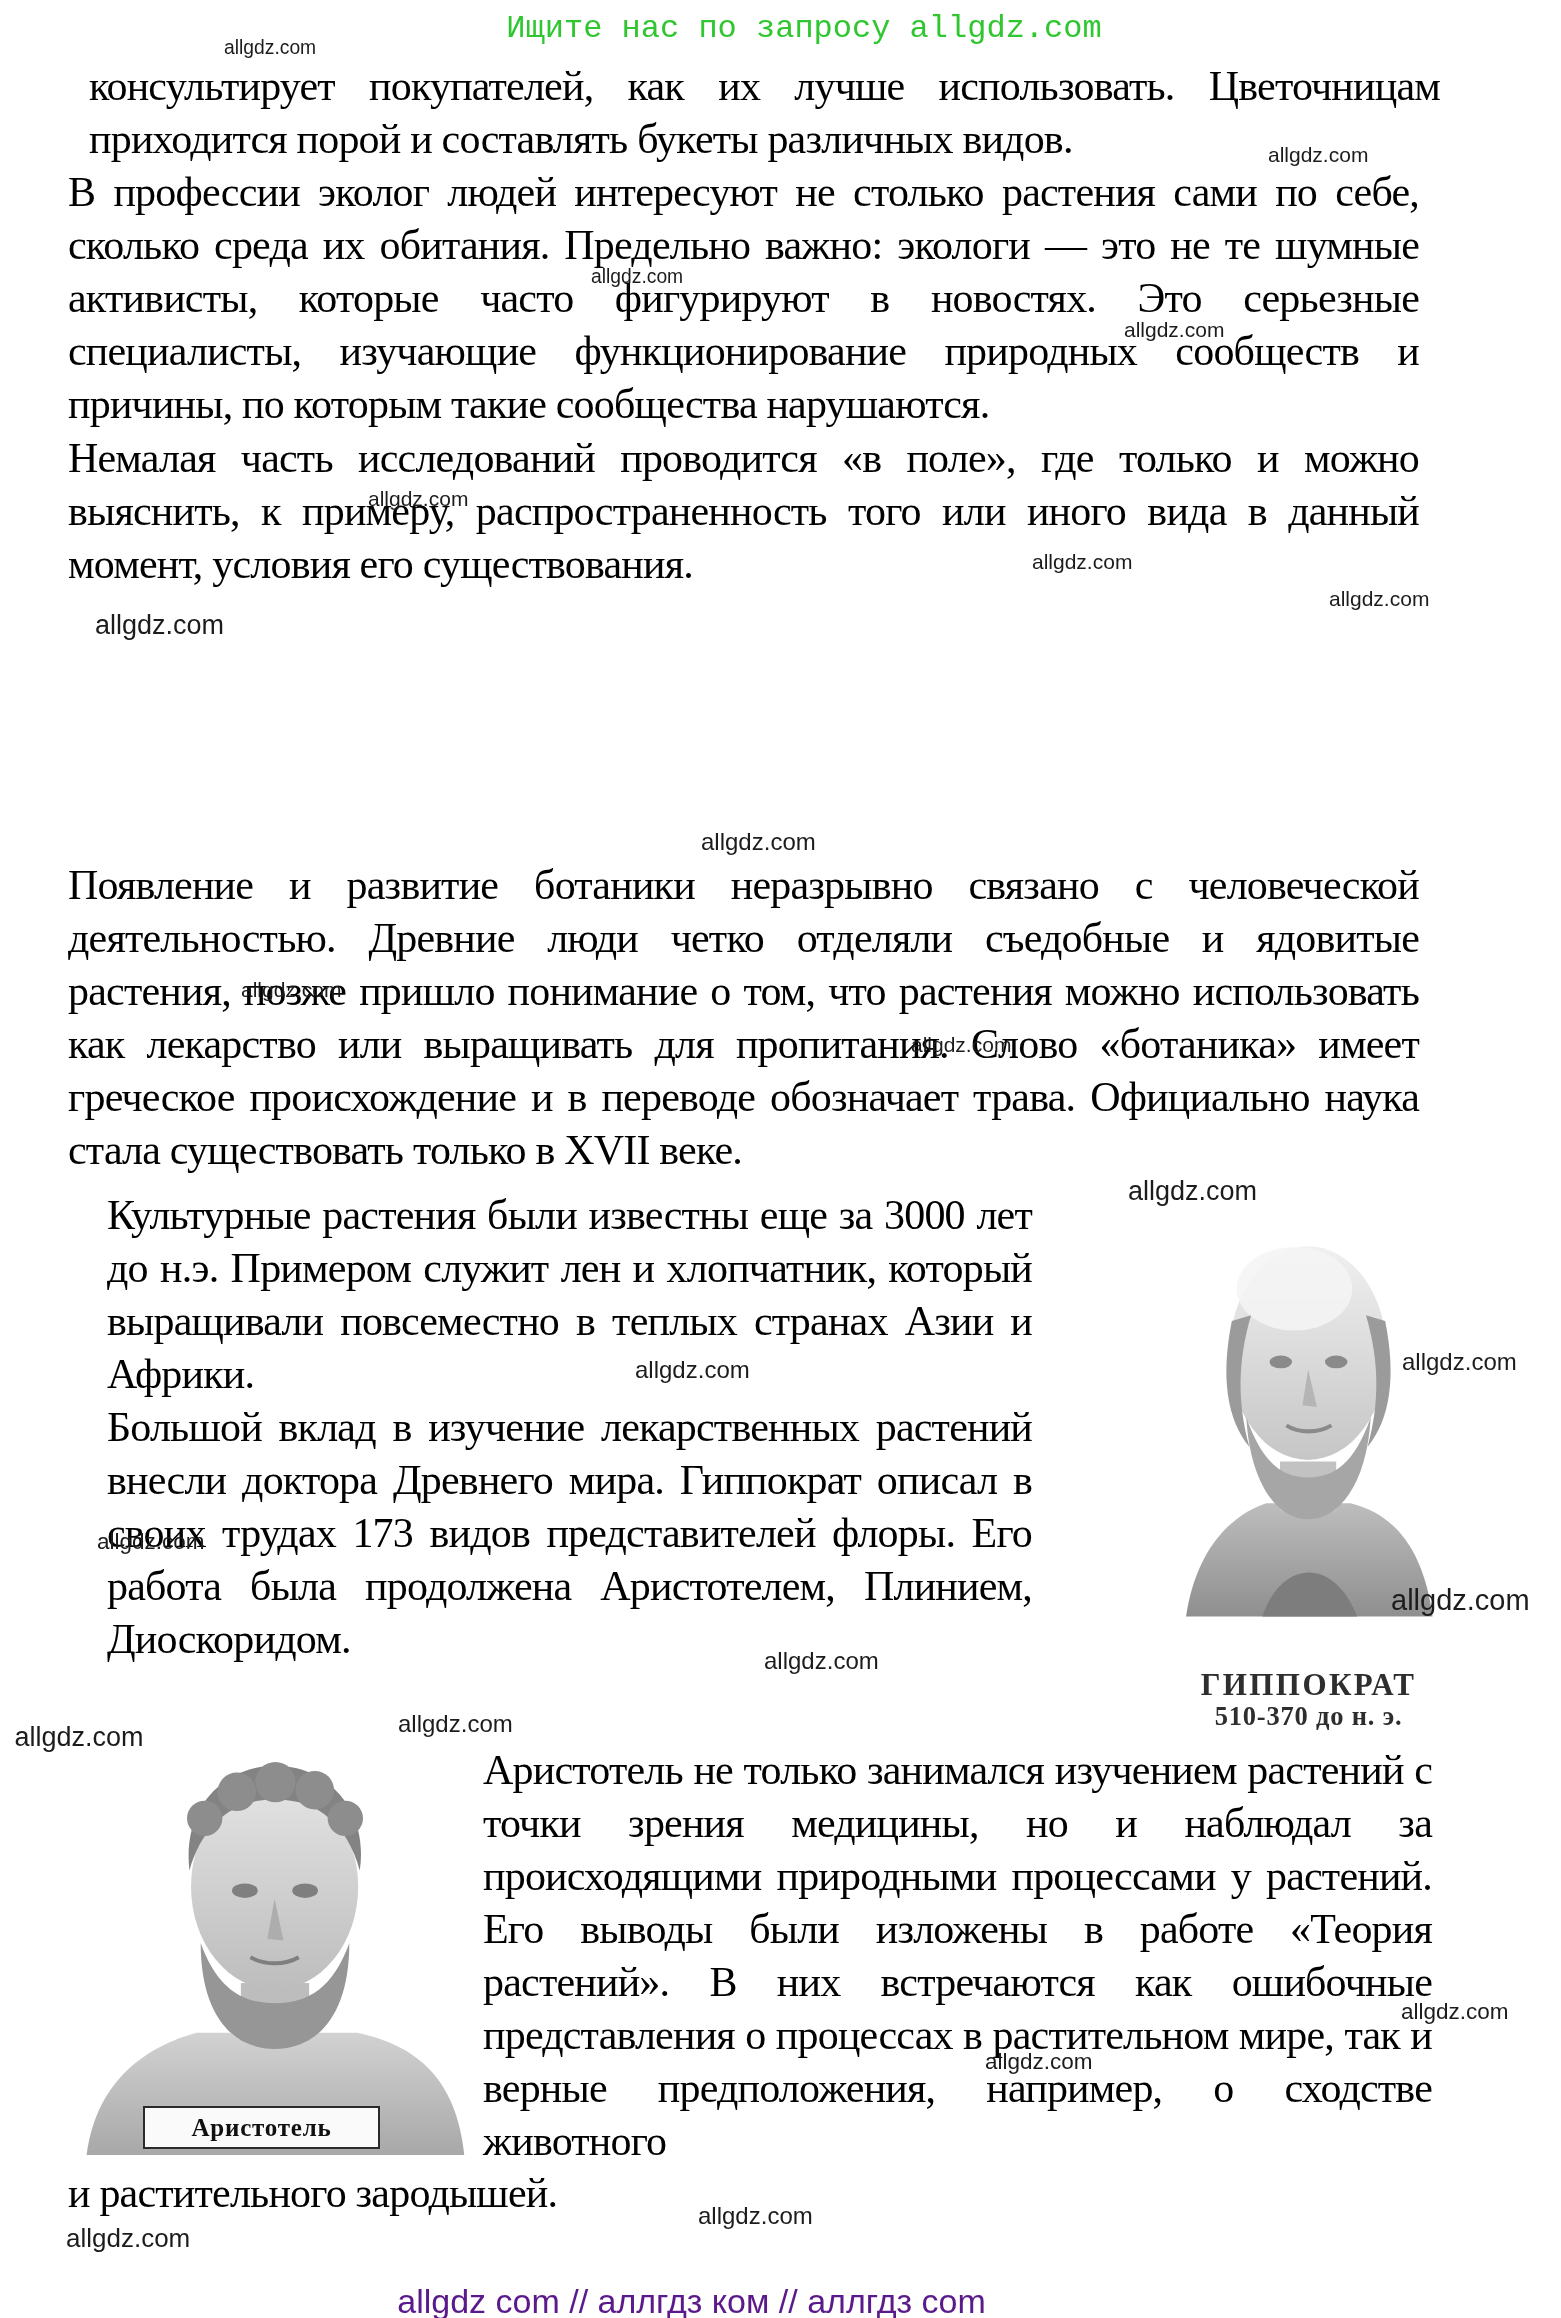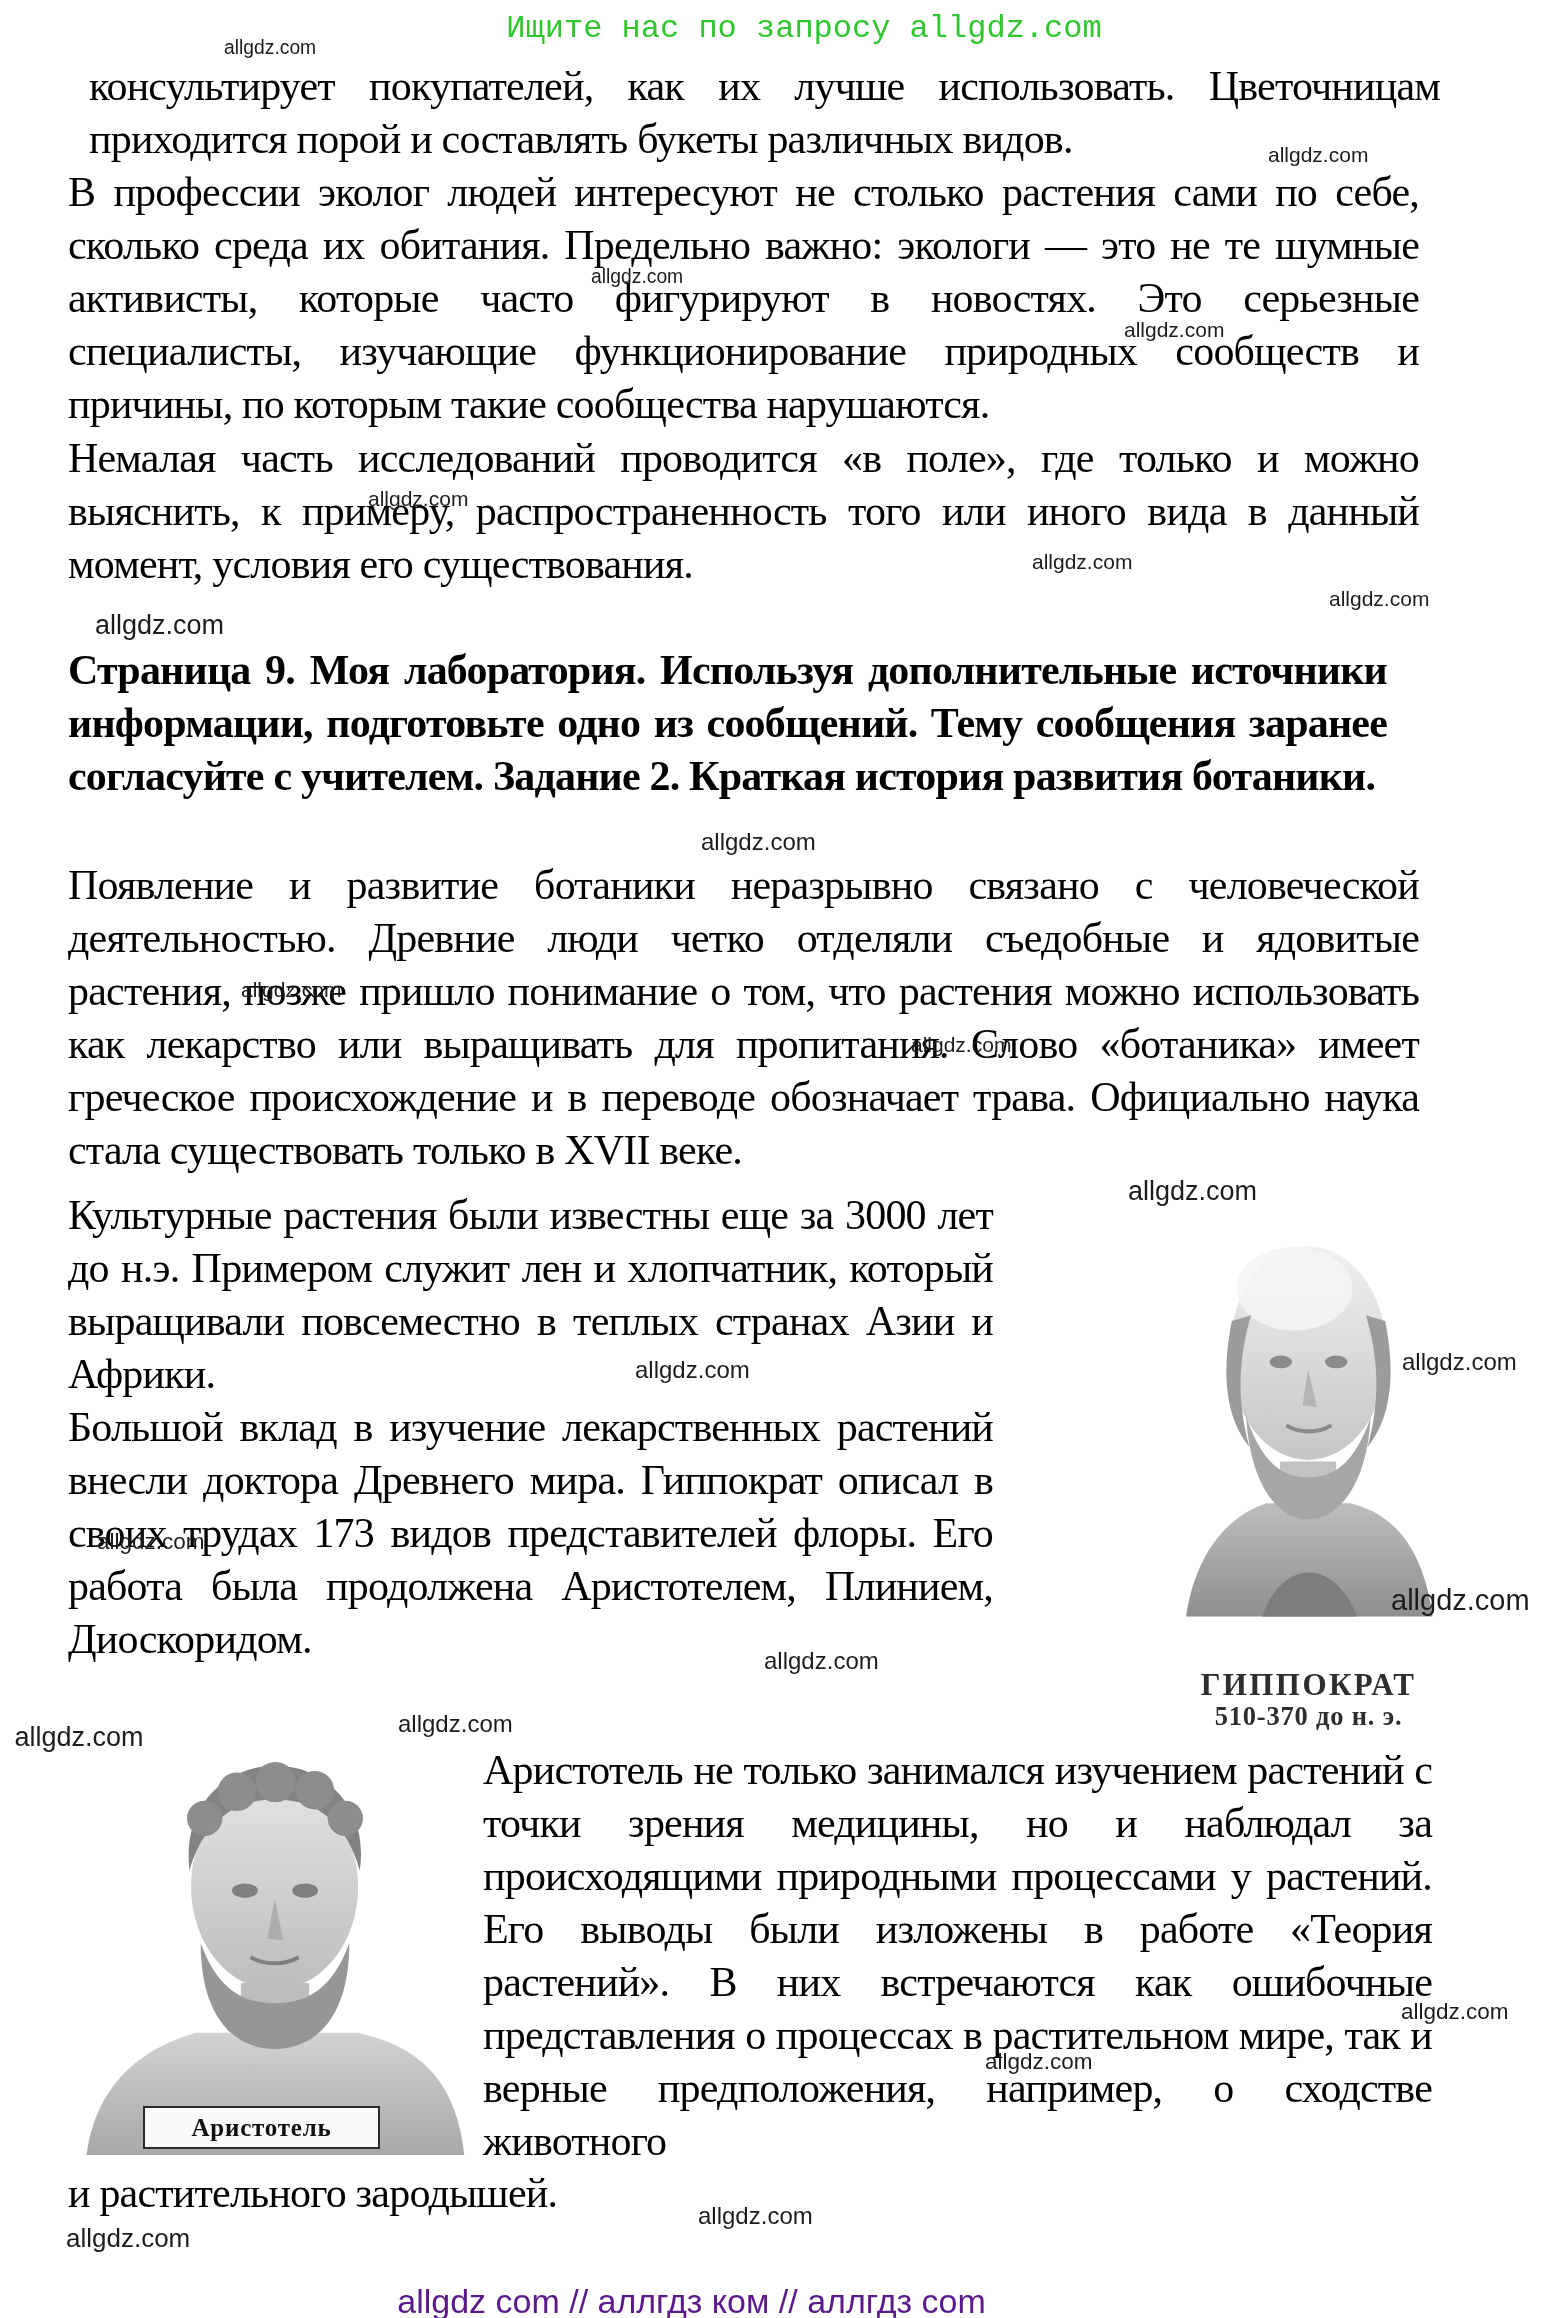--- a/index.html
+++ b/index.html
@@ -19,21 +19,21 @@
     color:#2fc62f;
     margin-left:23px;
   }
   .para{
     position:absolute;left:68px;width:1351px;
     font-size:42px;line-height:53px;letter-spacing:-0.8px;
     text-align:justify;text-justify:inter-word;
     color:#000;
   }
   .para.bold{font-weight:700;width:1319px;}
-  .para.narrow{width:925px;}
+  .para.narrow{width:925px;margin-left:39px;}
   .para.beside-aristotle{left:483px;width:949px;}
   .para.last-line{width:1351px;}
   .wm{
     position:absolute;
     font-family:"Liberation Sans", sans-serif;
     color:#1c1c1c;white-space:nowrap;
     letter-spacing:0;
   }
   .figure{position:absolute;}
   .fig-img{display:block;}
@@ -61,21 +61,20 @@
 </head>
 <body>
 
 <div id="page">
 
   <div class="promo">Ищите нас по запросу allgdz.com</div>
 
   <div class="para" style="top:60px;margin-left:21px;">консультирует покупателей, как их лучше использовать. Цветочницам приходится порой и составлять букеты различных видов.</div>
   <div class="para" style="top:432px;">Немалая часть исследований проводится «в поле», где только и можно выяснить, к примеру, распространенность того или иного вида в данный момент, условия его существования.</div>
   <div class="para" style="top:166px;">В профессии эколог людей интересуют не столько растения сами по себе, сколько среда их обитания. Предельно важно: экологи — это не те шумные активисты, которые часто фигурируют в новостях. Это серьезные специалисты, изучающие функционирование природных сообществ и причины, по которым такие сообщества нарушаются.</div>
-  <div class="para bold" style="top:644px;">Страница 9. Моя лаборатория. Используя дополнительные источники информации, подготовьте одно из сообщений. Тему сообщения заранее согласуйте с учителем. Задание 2. Краткая история развития ботаники.</div>
   <div class="para" style="top:859px;">Появление и развитие ботаники неразрывно связано с человеческой деятельностью. Древние люди четко отделяли съедобные и ядовитые растения, позже пришло понимание о том, что растения можно использовать как лекарство или выращивать для пропитания. Слово «ботаника» имеет греческое происхождение и в переводе обозначает трава. Официально наука стала существовать только в XVII веке.</div>
   <div class="para narrow" style="top:1189px;">Культурные растения были известны еще за 3000 лет до н.э. Примером служит лен и хлопчатник, который выращивали повсеместно в теплых странах Азии и Африки.</div>
   <div class="para narrow" style="top:1401px;">Большой вклад в изучение лекарственных растений внесли доктора Древнего мира. Гиппократ описал в своих трудах 173 видов представителей флоры. Его работа была продолжена Аристотелем, Плинием, Диоскоридом.</div>
   <div class="para beside-aristotle" style="top:1744px;">Аристотель не только занимался изучением растений с точки зрения медицины, но и наблюдал за происходящими природными процессами у растений. Его выводы были изложены в работе «Теория растений». В них встречаются как ошибочные представления о процессах в растительном мире, так и верные предположения, например, о сходстве животного</div>
   <div class="para last-line" style="top:2167px;">и растительного зародышей.</div>
 
   <div class="figure" style="left:1174px;top:1204px;width:269px;height:413px;">
     <svg class="fig-img" width="269" height="413" viewBox="0 0 335 513">
       <defs>
         <linearGradient id="hg1" x1="0" y1="0" x2="0" y2="1">

